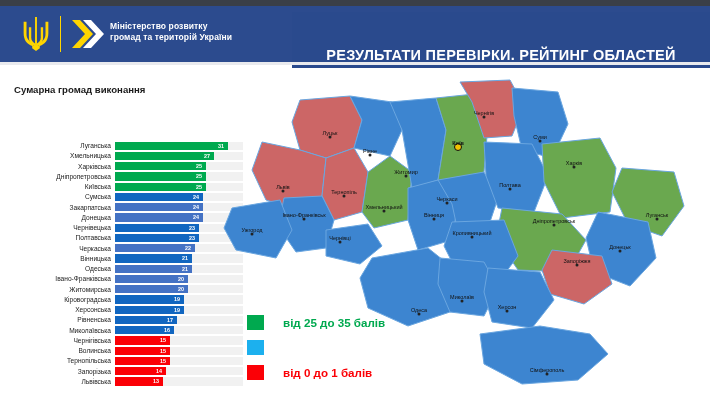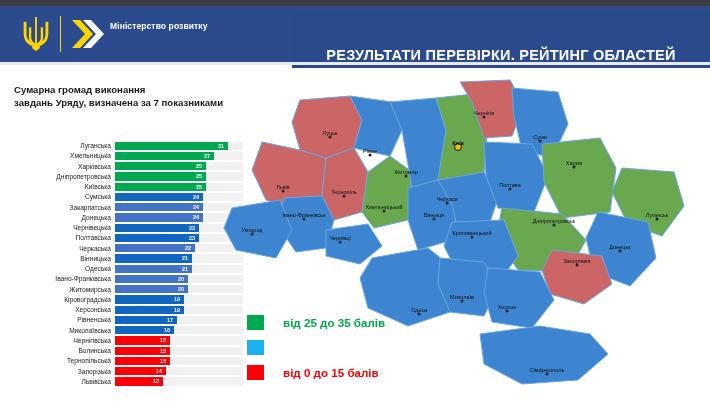--- a/index.html
+++ b/index.html
@@ -99,32 +99,32 @@
 
       <div class="divider"></div>
 
       <svg class="chevlogo" viewBox="0 0 34 32">
         <path d="M2 2 L15 16 L2 30 L10 30 L23 16 L10 2 Z" fill="#ffd500"></path>
         <path d="M13 2 L26 16 L13 30 L21 30 L34 16 L21 2 Z" fill="#ffffff"></path>
       </svg>
 
       <div class="minname">
         <span>Міністерство розвитку</span><br>
+        <span>громад та територій України</span>
       </div>
     </div>
 
     <div class="title-wrap">
       <div class="title">РЕЗУЛЬТАТИ ПЕРЕВІРКИ. РЕЙТИНГ ОБЛАСТЕЙ</div>
     </div>
   </div>
   <div class="headerfoot"></div>
 
   <div class="desc">
     <span class="b">Сумарна громад виконання</span>
-    <span class="b">завдань Уряду, визначена за 7 показниками</span>
   </div>
 
   <div class="chart" id="chart">
       <div class="row">
         <div class="rlabel">Луганська</div>
         <div class="track">
           <div class="bar" style="width: 113px; background: rgb(0, 169, 79);"></div>
           <div class="bval" style="left: 103px;">31</div>
         </div>
       </div>
@@ -294,21 +294,21 @@
   <div class="legend" id="legend">
       <div class="lrow">
         <div class="lsw" style="background: rgb(0, 169, 79);"></div>
         <div class="ltx" style="color: rgb(0, 169, 79);">від 25 до 35 балів</div>
       </div>
       <div class="lrow">
         <div class="lsw" style="background: rgb(28, 176, 238);"></div>
       </div>
       <div class="lrow">
         <div class="lsw" style="background: rgb(251, 0, 6);"></div>
-        <div class="ltx" style="color: rgb(251, 0, 6);">від 0 до 15 балів</div>
+        <div class="ltx" style="color: rgb(251, 0, 6);">від 0 до 1 балів</div>
       </div>
     </div>
 
   <div class="map">
     <svg width="488" height="320" viewBox="0 0 488 320">
       <g stroke="#6aa6e0" stroke-width="1" stroke-linejoin="round">
 
         <path d="M78 28 L128 24 L140 48 L132 76 L104 86 L78 78 L70 50 Z" fill="#cc6666"></path>
 
         <path d="M128 24 L170 30 L180 58 L168 84 L132 76 L140 48 Z" fill="#3d85d0"></path>

